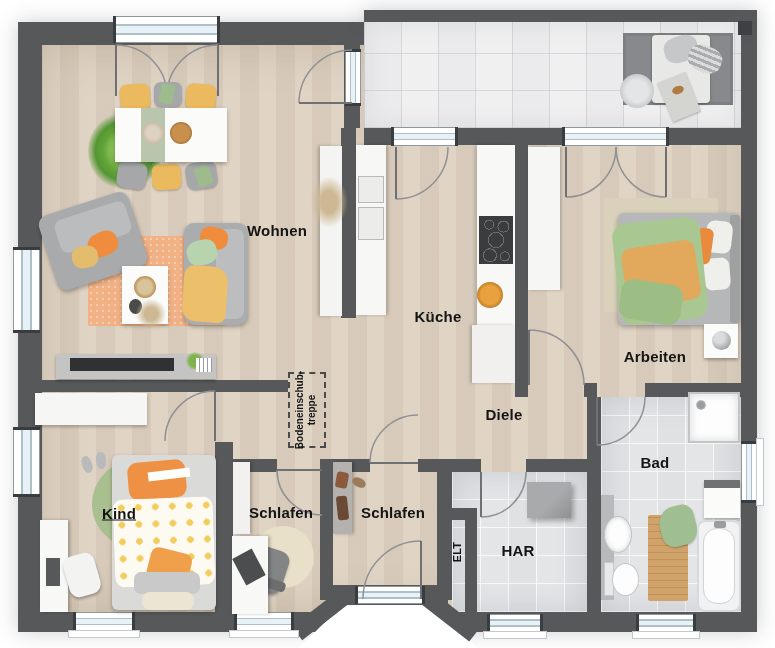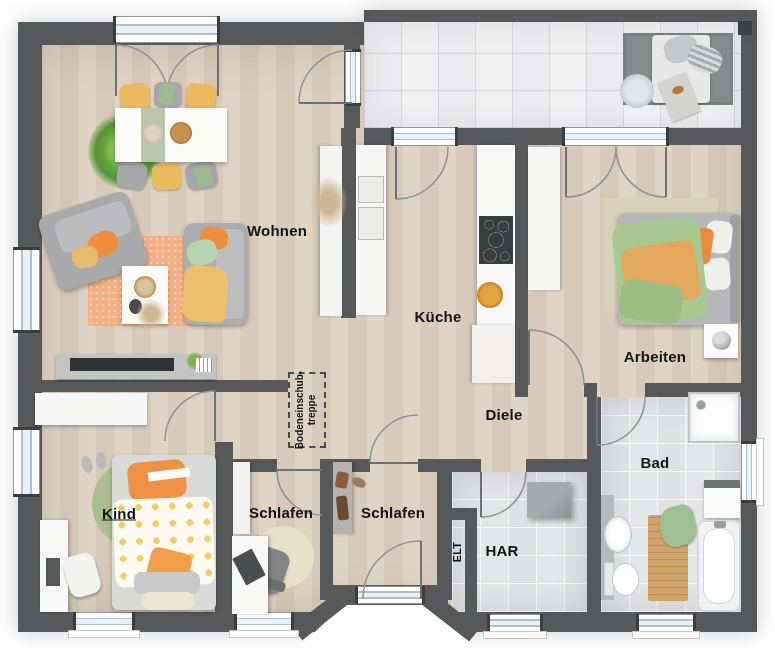--- a/index.html
+++ b/index.html
@@ -251,16 +251,16 @@
   </div>
 
   <div class="label" style="left:277px;top:230px;">Wohnen</div>
   <div class="label" style="left:438px;top:316px;">Küche</div>
   <div class="label" style="left:655px;top:356px;">Arbeiten</div>
   <div class="label" style="left:492px;top:414px;padding-left:24px;">Diele</div>
   <div class="label" style="left:655px;top:462px;">Bad</div>
   <div class="label" style="left:119px;top:513px;text-decoration:underline;">Kind</div>
   <div class="label" style="left:281px;top:512px;">Schlafen</div>
   <div class="label" style="left:393px;top:512px;">Schlafen</div>
-  <div class="label" style="left:502px;top:550px;text-align:center;">HAR</div>
+  <div class="label" style="left:518px;top:550px;text-align:center;">HAR</div>
   <div class="label small rot" style="left:457px;top:552px;">ELT</div>
 
 </div>
 
 </body></html>

